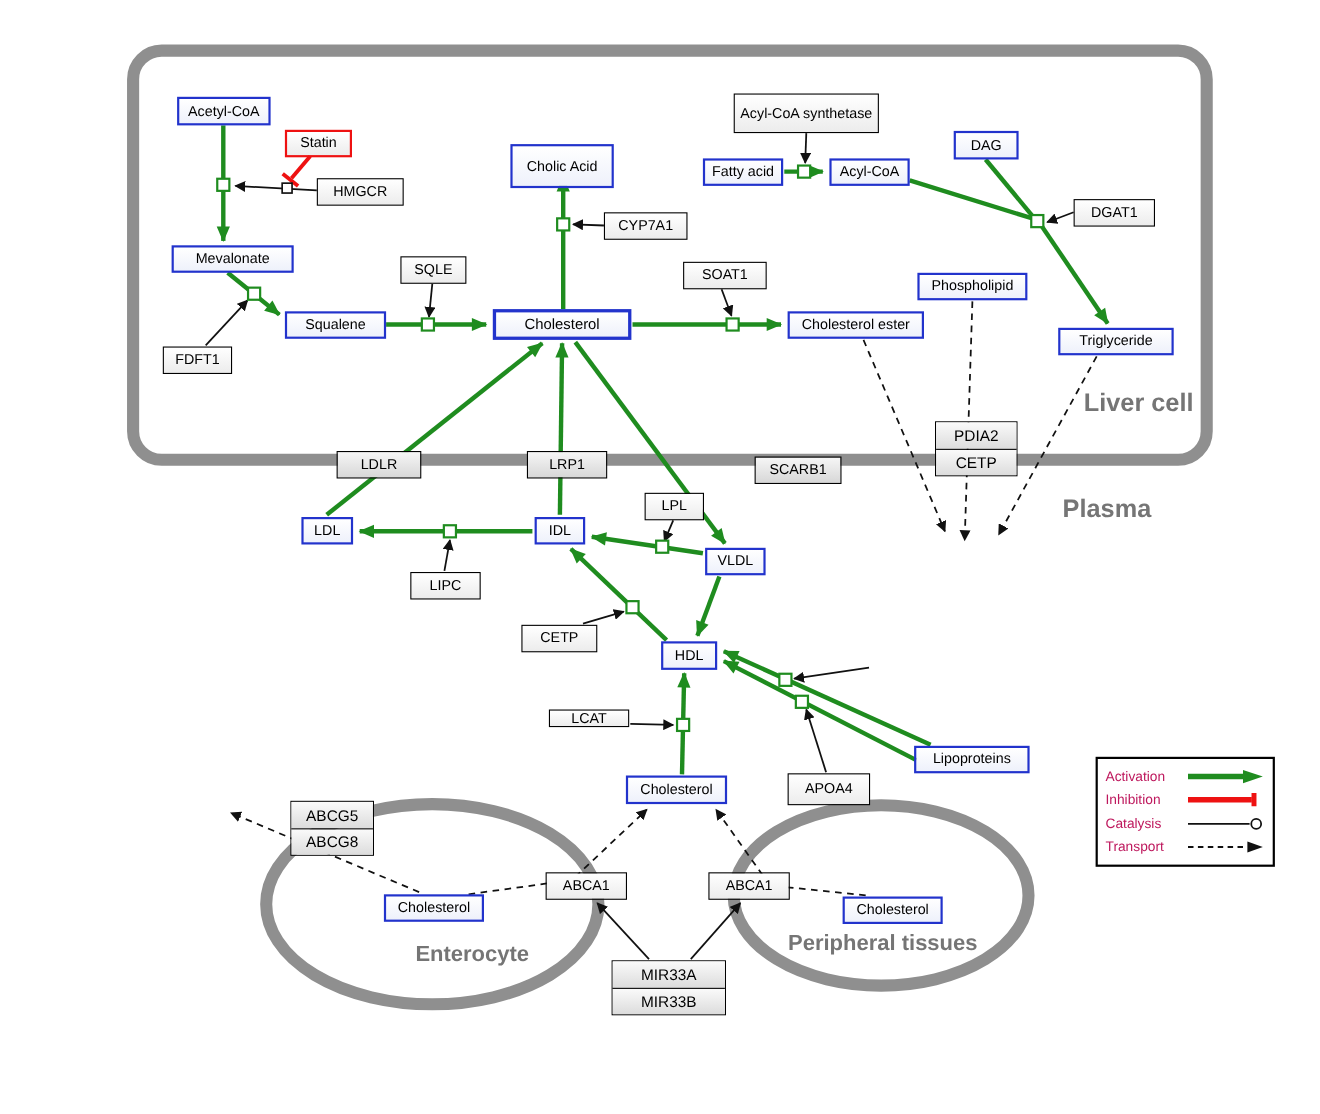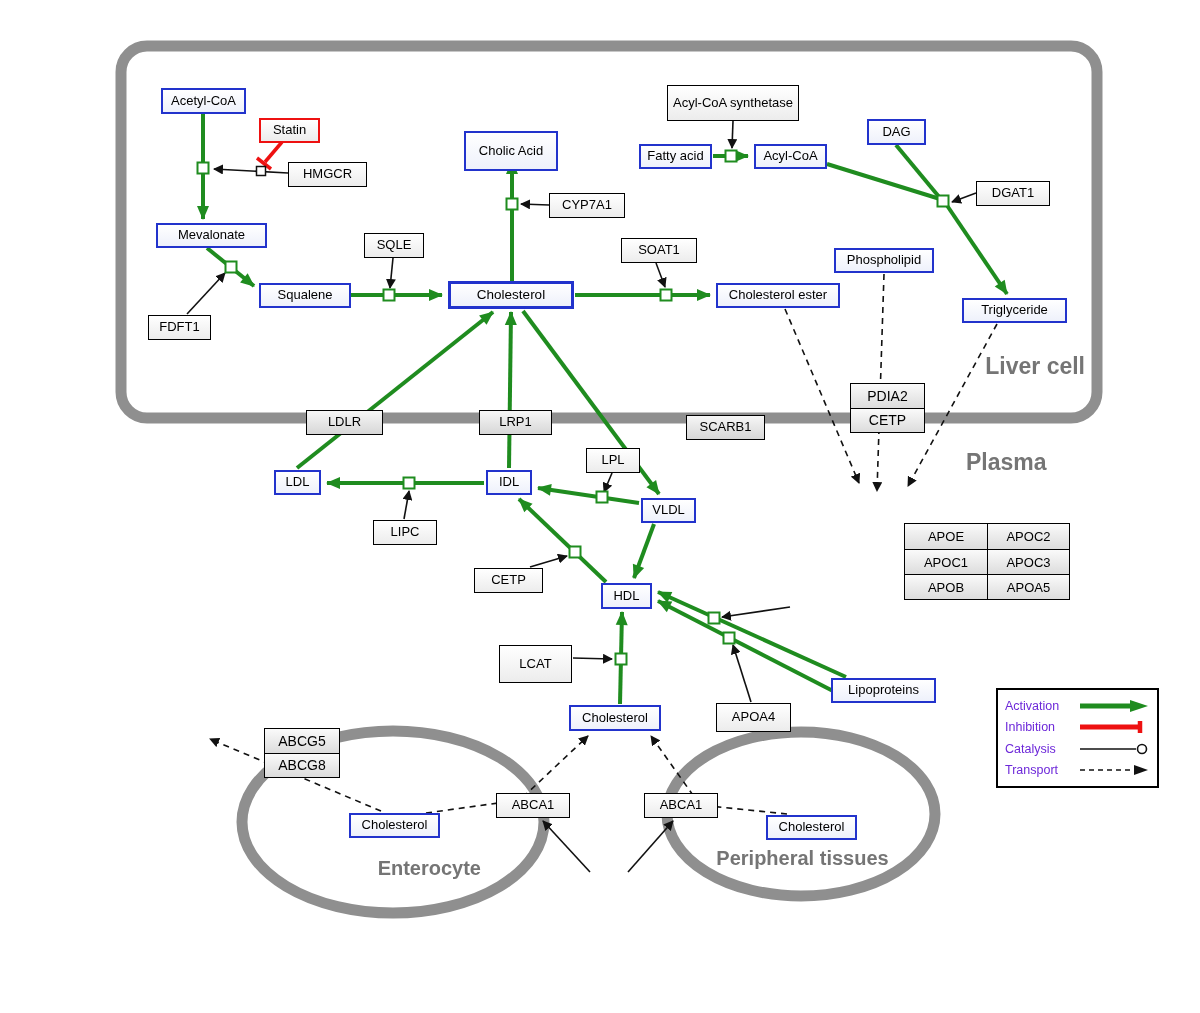--- a/index.html
+++ b/index.html
@@ -21,21 +21,21 @@
       background:linear-gradient(#fafafa,#dcdcdc)}
   .stack .cell + .cell{border-top:1px solid #000}
   #apo{position:absolute;border:1px solid #000;display:grid;grid-template-columns:82px 82px;grid-auto-rows:25px}
   #apo .cell{display:flex;align-items:center;justify-content:center;font-size:13px;
       background:linear-gradient(#fafafa,#dcdcdc);border-top:1px solid #000;border-left:1px solid #000}
   #apo .cell.c0{border-left:none}
   #apo .cell.r0{border-top:none}
   .rg{position:absolute;font-weight:bold;color:var(--lbl)}
   #legend{position:absolute;left:996px;top:688px;width:163px;height:100px;border:2px solid #000;
       background:#fff;display:flex;flex-direction:column;justify-content:space-evenly;padding:2px 7px}
-  .lrow{display:flex;align-items:center;justify-content:space-between;font-size:12.5px;color:#6d28d9}
+  .lrow{display:flex;align-items:center;justify-content:space-between;font-size:12.5px;color:#be185d}
   .eg{stroke:var(--green);stroke-width:4;fill:none}
   .ek{stroke:#111;stroke-width:1.6;fill:none}
   .ed{stroke:#111;stroke-width:1.6;fill:none;stroke-dasharray:6 5}
   .er{stroke:var(--red);stroke-width:3.5;fill:none}
   .mem{stroke:var(--gray);stroke-width:11;fill:none}
   .rsq{fill:#fff;stroke:var(--green);stroke-width:2}
   .asq{fill:#fff;stroke:#111;stroke-width:1.5}
   .fg{fill:var(--green)}
   .fk{fill:#111}
 </style>
@@ -157,46 +157,42 @@
   <div class="nd k" style="left:288px;top:162px;width:79px;height:25px">HMGCR</div>
   <div class="nd k" style="left:148px;top:315px;width:63px;height:25px">FDFT1</div>
   <div class="nd k" style="left:364px;top:233px;width:60px;height:25px">SQLE</div>
   <div class="nd k" style="left:549px;top:193px;width:76px;height:25px">CYP7A1</div>
   <div class="nd k" style="left:621px;top:238px;width:76px;height:25px">SOAT1</div>
   <div class="nd k" style="left:667px;top:85px;width:132px;height:36px">Acyl-CoA synthetase</div>
   <div class="nd k" style="left:976px;top:181px;width:74px;height:25px">DGAT1</div>
   <div class="nd k" style="left:373px;top:520px;width:64px;height:25px">LIPC</div>
   <div class="nd k" style="left:586px;top:448px;width:54px;height:25px">LPL</div>
   <div class="nd k" style="left:474px;top:568px;width:69px;height:25px">CETP</div>
-  <div class="nd k" style="left:499px;top:645px;width:73px;height:38px">LCAT</div>
+  <div class="nd k" style="left:499px;top:645px;width:73px;height:16px">LCAT</div>
   <div class="nd k" style="left:716px;top:703px;width:75px;height:29px">APOA4</div>
   <div class="nd k" style="left:496px;top:793px;width:74px;height:25px">ABCA1</div>
   <div class="nd k" style="left:644px;top:793px;width:74px;height:25px">ABCA1</div>
 
   <div class="nd k gray" style="left:306px;top:410px;width:77px;height:25px">LDLR</div>
   <div class="nd k gray" style="left:479px;top:410px;width:73px;height:25px">LRP1</div>
   <div class="nd k gray" style="left:686px;top:415px;width:79px;height:25px">SCARB1</div>
 
   <div class="stack" style="left:850px;top:383px;width:75px;height:50px">
     <div class="cell">PDIA2</div>
     <div class="cell">CETP</div>
   </div>
   <div class="stack" style="left:264px;top:728px;width:76px;height:50px">
     <div class="cell">ABCG5</div>
     <div class="cell">ABCG8</div>
   </div>
-
-  <div id="apo" style="left:904px;top:523px">
-    <div class="cell r0 c0">APOE</div>
-    <div class="cell r0">APOC2</div>
-    <div class="cell c0">APOC1</div>
-    <div class="cell">APOC3</div>
-    <div class="cell c0">APOB</div>
-    <div class="cell">APOA5</div>
-  </div>
+  <div class="stack" style="left:556px;top:873px;width:104px;height:50px">
+    <div class="cell">MIR33A</div>
+    <div class="cell">MIR33B</div>
+  </div>
+
 
   <div class="rg" style="left:925px;top:353px;width:160px;text-align:right;font-size:23px">Liver cell</div>
   <div class="rg" style="left:966px;top:449px;width:120px;font-size:23px">Plasma</div>
   <div class="rg" style="left:316px;top:857px;width:165px;text-align:right;font-size:20px">Enterocyte</div>
   <div class="rg" style="left:700px;top:847px;width:205px;text-align:center;font-size:20px">Peripheral tissues</div>
 
   <div id="legend">
     <div class="lrow">
       <span>Activation</span>
       <svg width="72" height="16">

